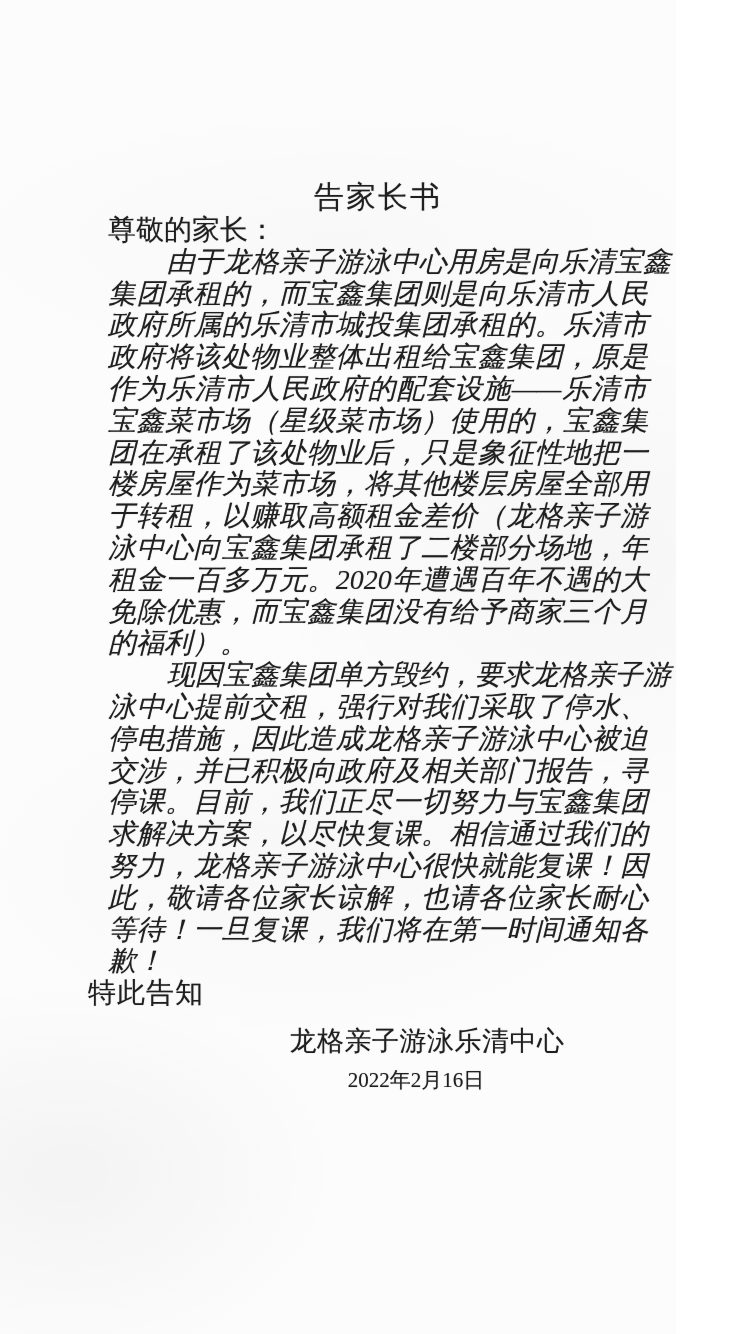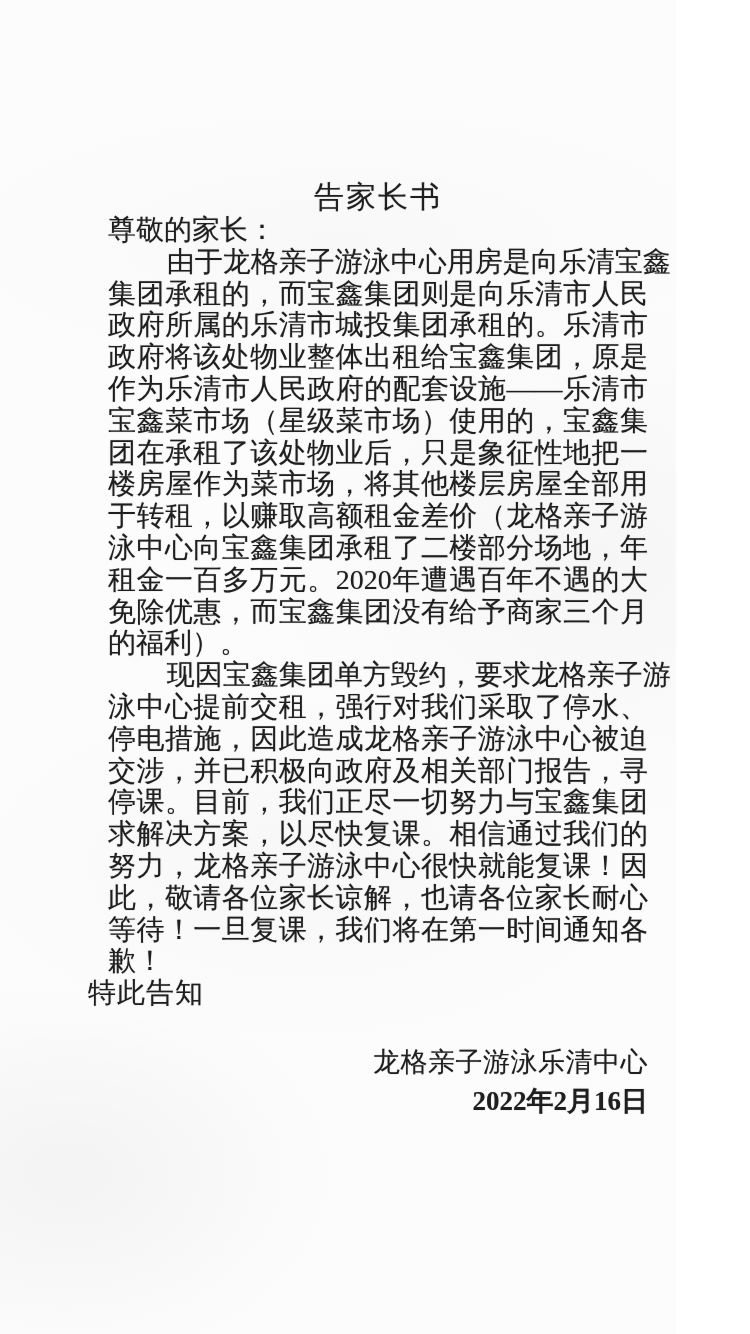--- a/index.html
+++ b/index.html
@@ -44,52 +44,52 @@
     text-shadow: 0 0 1px rgba(25,25,25,0.45);
   }
   .para { margin: 0; }
   .line {
     font-size: 28px;
     line-height: 31.8px;
     text-align: justify;
     text-align-last: justify;
     white-space: nowrap;
     text-shadow: 0 0 1px rgba(25,25,25,0.45);
+    font-style: italic;
   }
   .line.first { text-indent: 2.1em; }
   .line.last {
     text-align-last: left;
     white-space: normal;
   }
   .closing {
     font-size: 28px;
     line-height: 32px;
     text-align: left;
     margin-top: 0;
     margin-left: -20px;
     letter-spacing: 1px;
     text-shadow: 0 0 1px rgba(25,25,25,0.45);
   }
   .signature-block {
-    margin-top: 33px;
+    margin-top: 12px;
     padding-left: 98px;
-    text-align: right;
+    text-align: center;
   }
   .signature-name {
     font-size: 27px;
     line-height: 40px;
     letter-spacing: 0.5px;
     text-shadow: 0 0 1px rgba(25,25,25,0.45);
   }
   .signature-date {
-    font-size: 27px;
+    font-size: 21px;
     line-height: 38px;
     margin-left: -22px;
     text-shadow: 0 0 1px rgba(25,25,25,0.45);
-    font-weight: bold;
   }
 </style>
 </head>
 <body>
 
 <div class="page">
   <div class="content">
     <h1 class="title">告家长书</h1>
     <div class="salutation">尊敬的家长：</div>
     <div>

